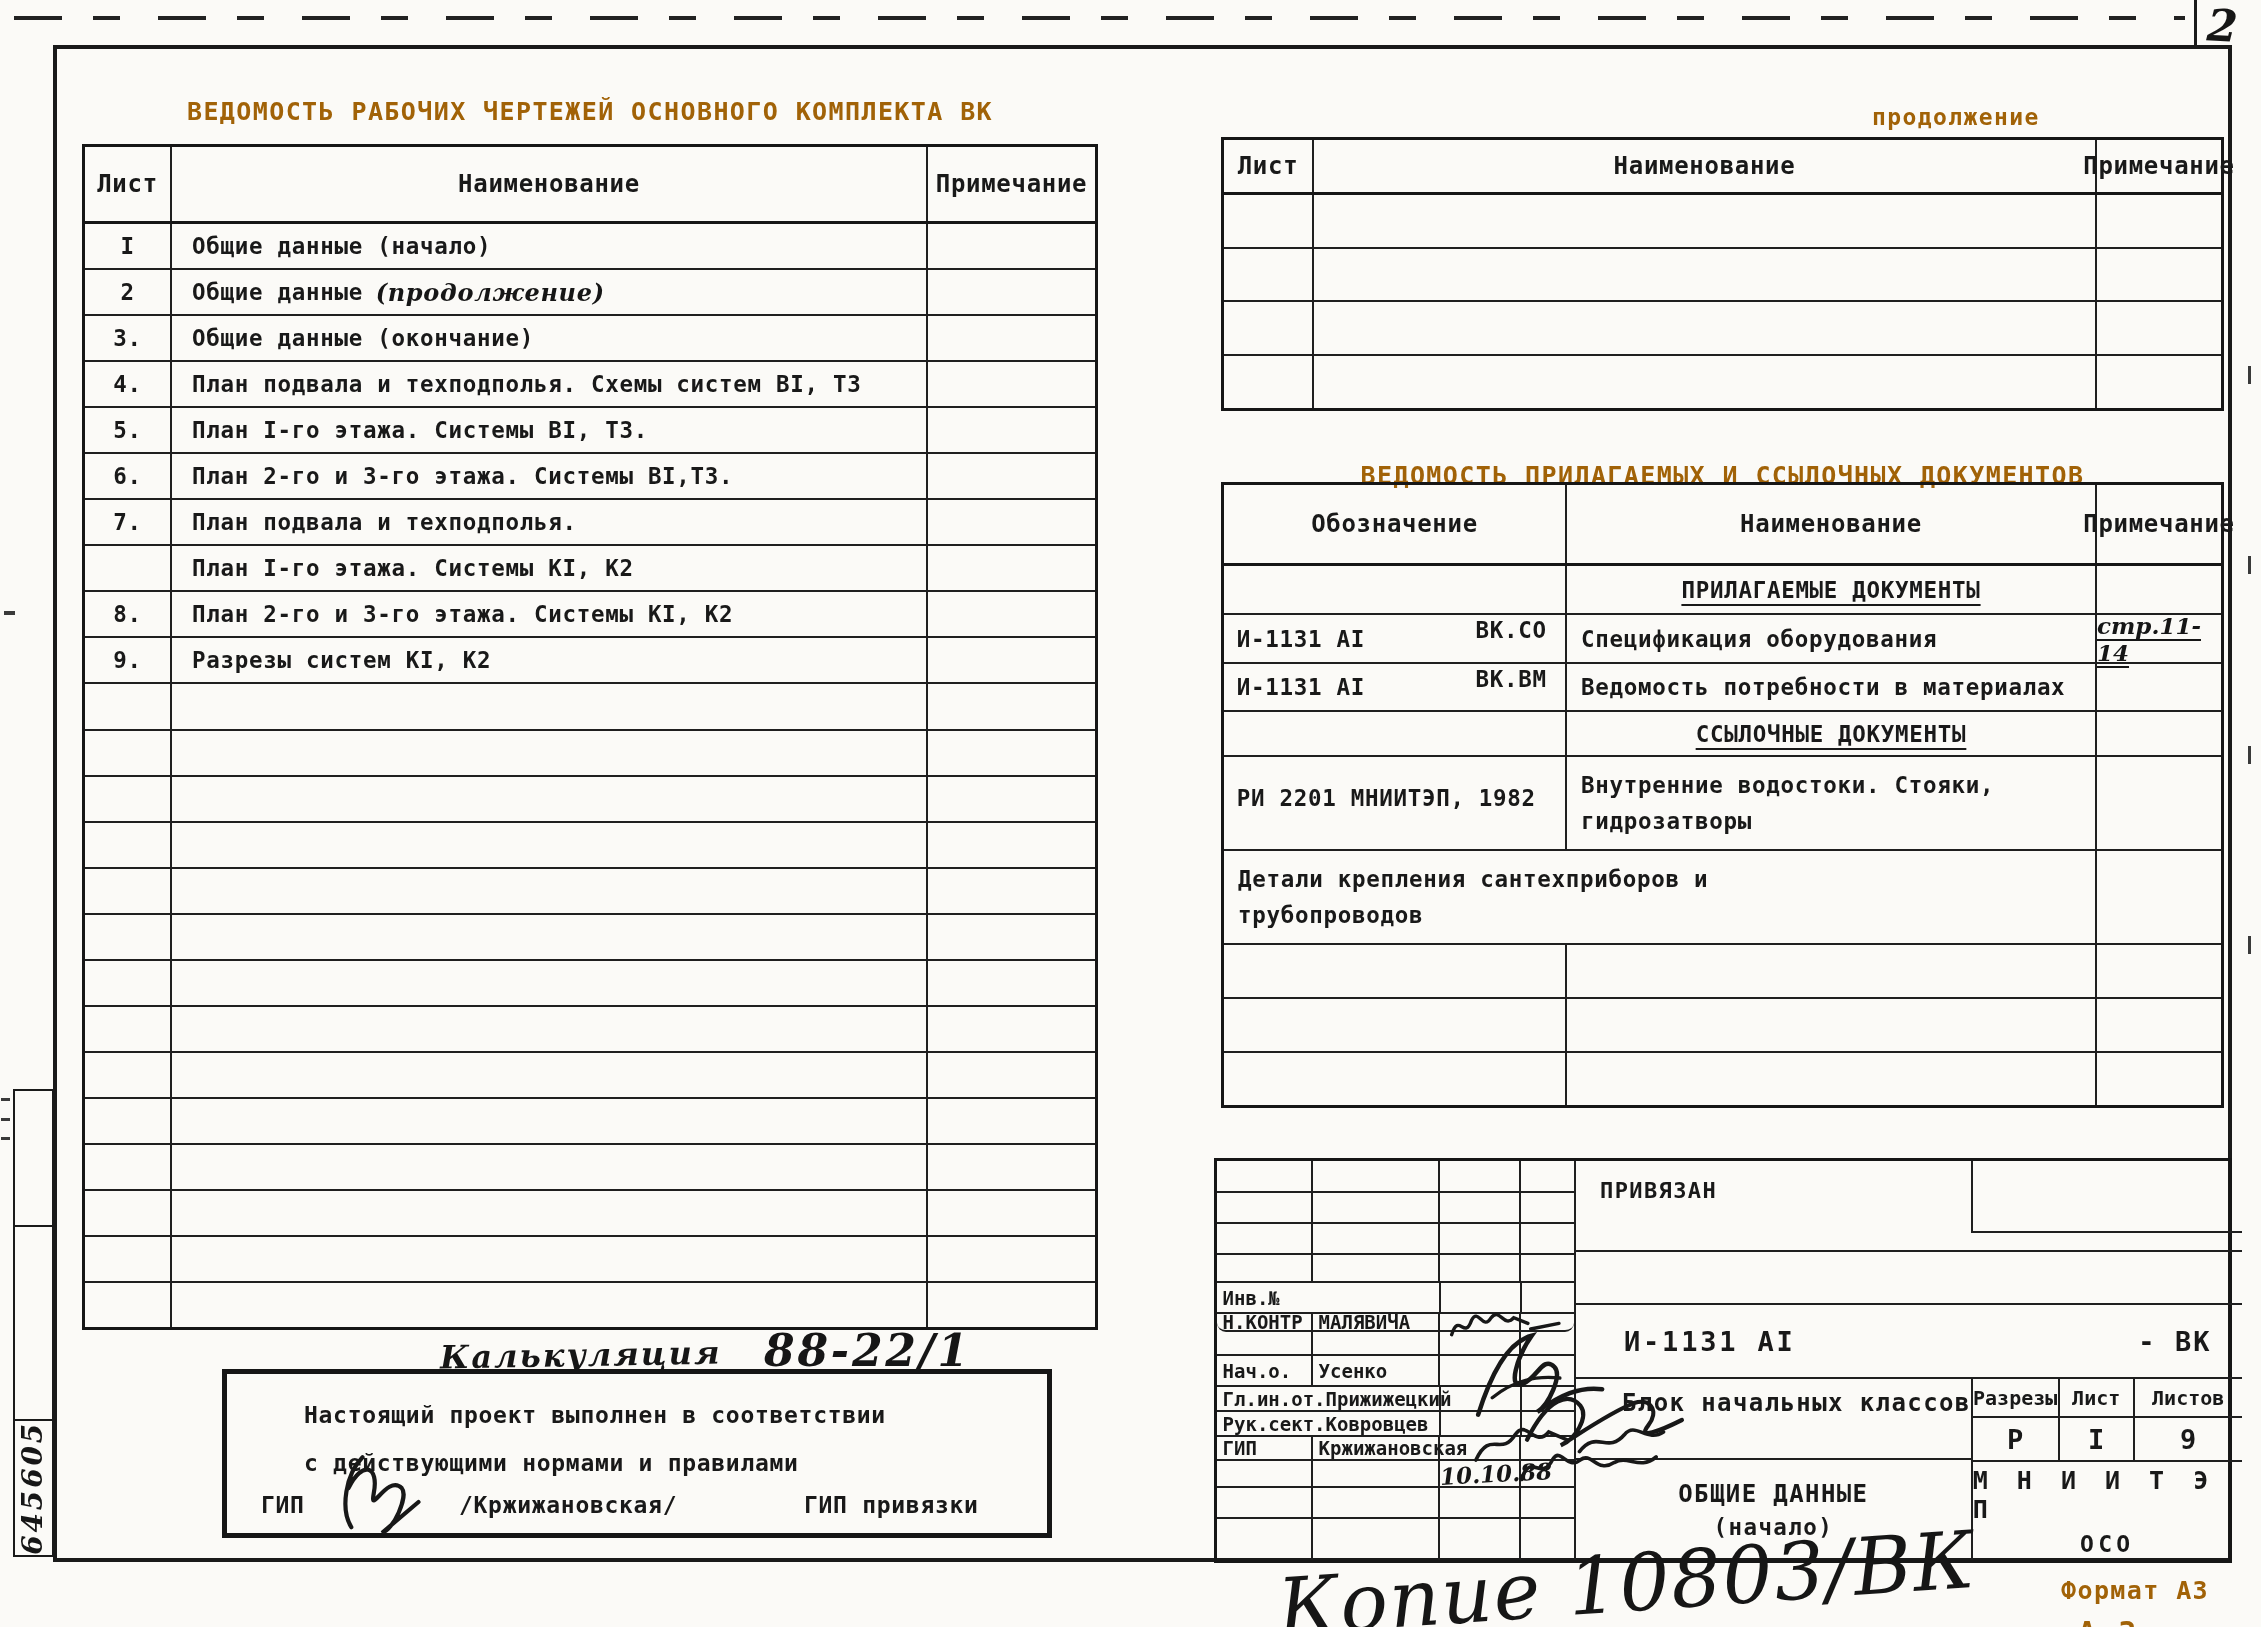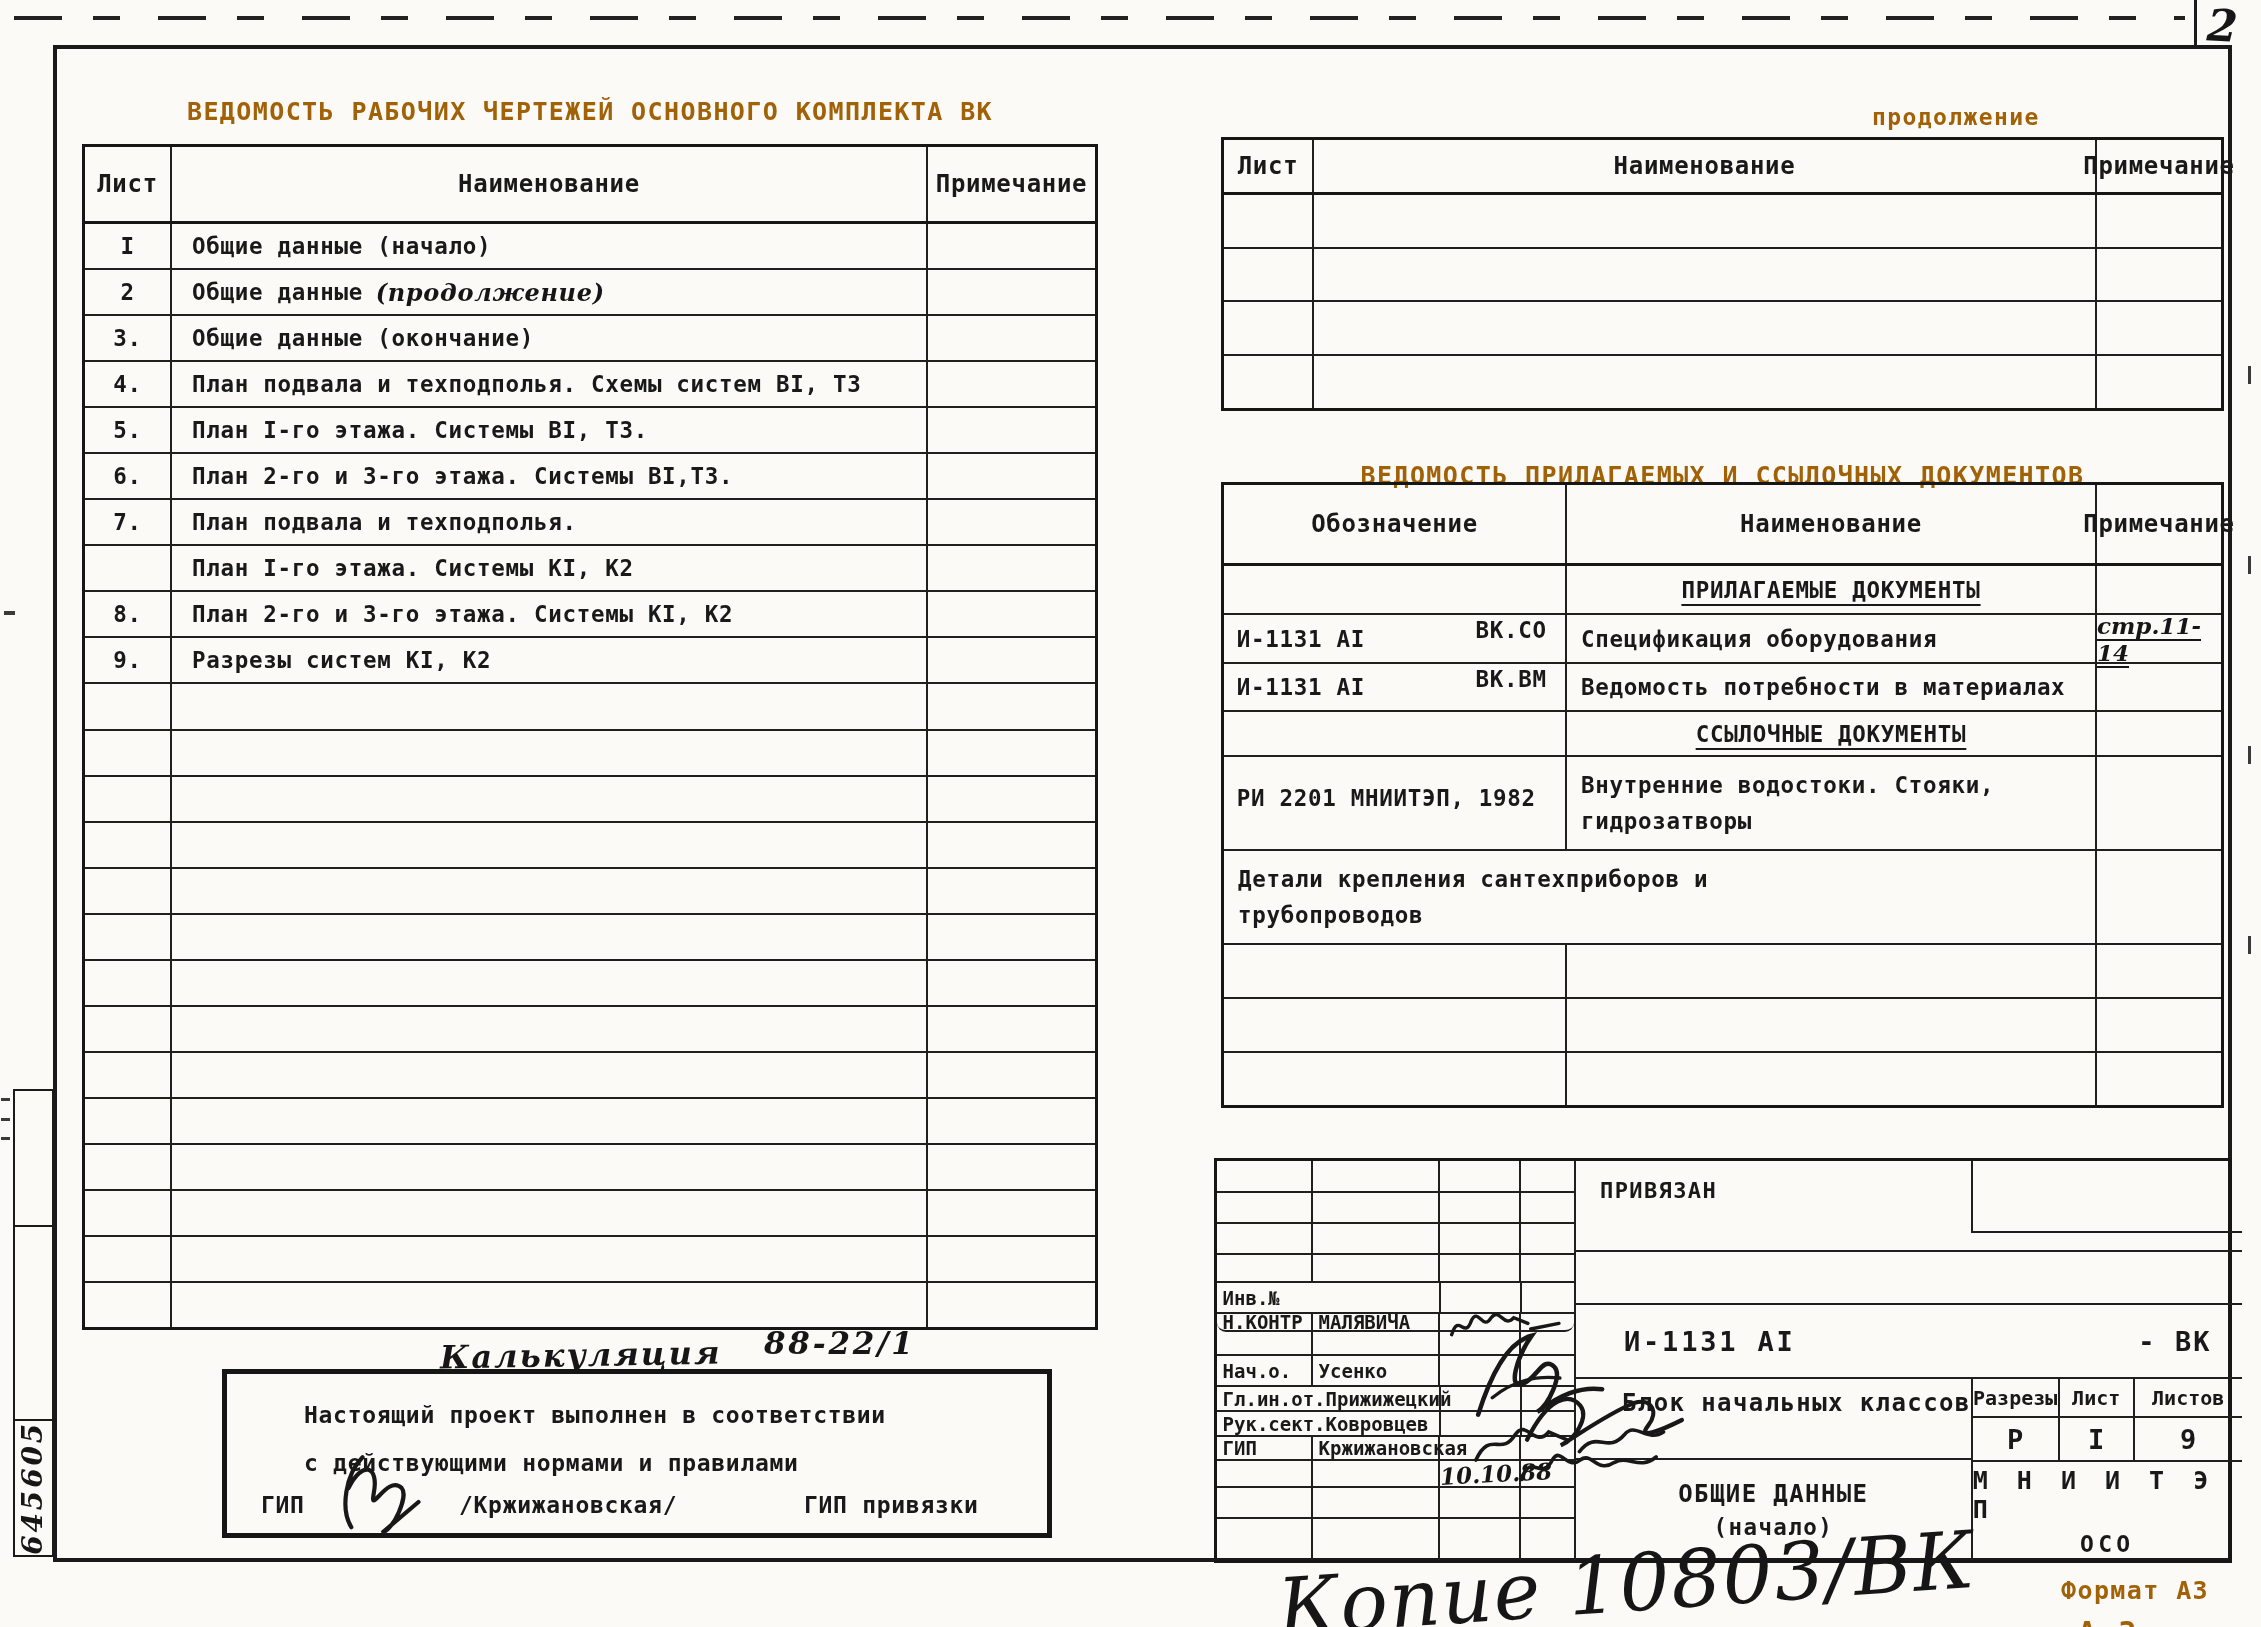--- a/index.html
+++ b/index.html
@@ -99,21 +99,21 @@
   .stage-c:last-child{border-right:none;}
   .stage-c.w1{flex:0 0 87px;} .stage-c.w2{flex:0 0 75px;} .stage-c.w3{flex:1;}
   .stage-h-text{font-size:20px; font-weight:bold;}
   .stage-v-text{font-size:27px; font-weight:bold;}
   .org-cell{flex:1; display:flex; flex-direction:column; align-items:center; justify-content:center; gap:7px;}
   .org1{font-size:25px; font-weight:bold; letter-spacing:7px;}
   .org2{font-size:23px; font-weight:bold; letter-spacing:4.2px;}
 
   
   .calc-label{left:440px; top:1336px; font-size:32px; letter-spacing:2.1px; transform:rotate(-1deg);}
-  .calc-num{left:764px; top:1325px; font-size:31px; letter-spacing:2.8px;}
+  .calc-num{left:764px; top:1325px; font-size:44px; letter-spacing:2.8px;}
   .note-box{left:222px; top:1369px; width:830px; height:169px; border:5px solid #161616; box-sizing:border-box;}
   .nb-line{position:absolute; font-size:23px; font-weight:bold; letter-spacing:0.7px; white-space:nowrap;}
   .fmt{left:2061px; top:1576px; font-size:25px; font-weight:bold; letter-spacing:1.4px;}
   .fmt-part{left:2078px; top:1615px; font-size:30px; font-weight:bold; letter-spacing:2.1px;}
   .bottom-hand{left:1277px; top:1538px; font-size:79px; letter-spacing:1.4px; transform:rotate(-4deg); font-weight:normal;}
   .date-hand{font-size:23px; transform:rotate(-3deg); white-space:nowrap;}
   svg.sig{position:absolute; overflow:visible;}
   svg.sig path{fill:none; stroke:#181818; stroke-linecap:round;}
 </style>
 </head>

